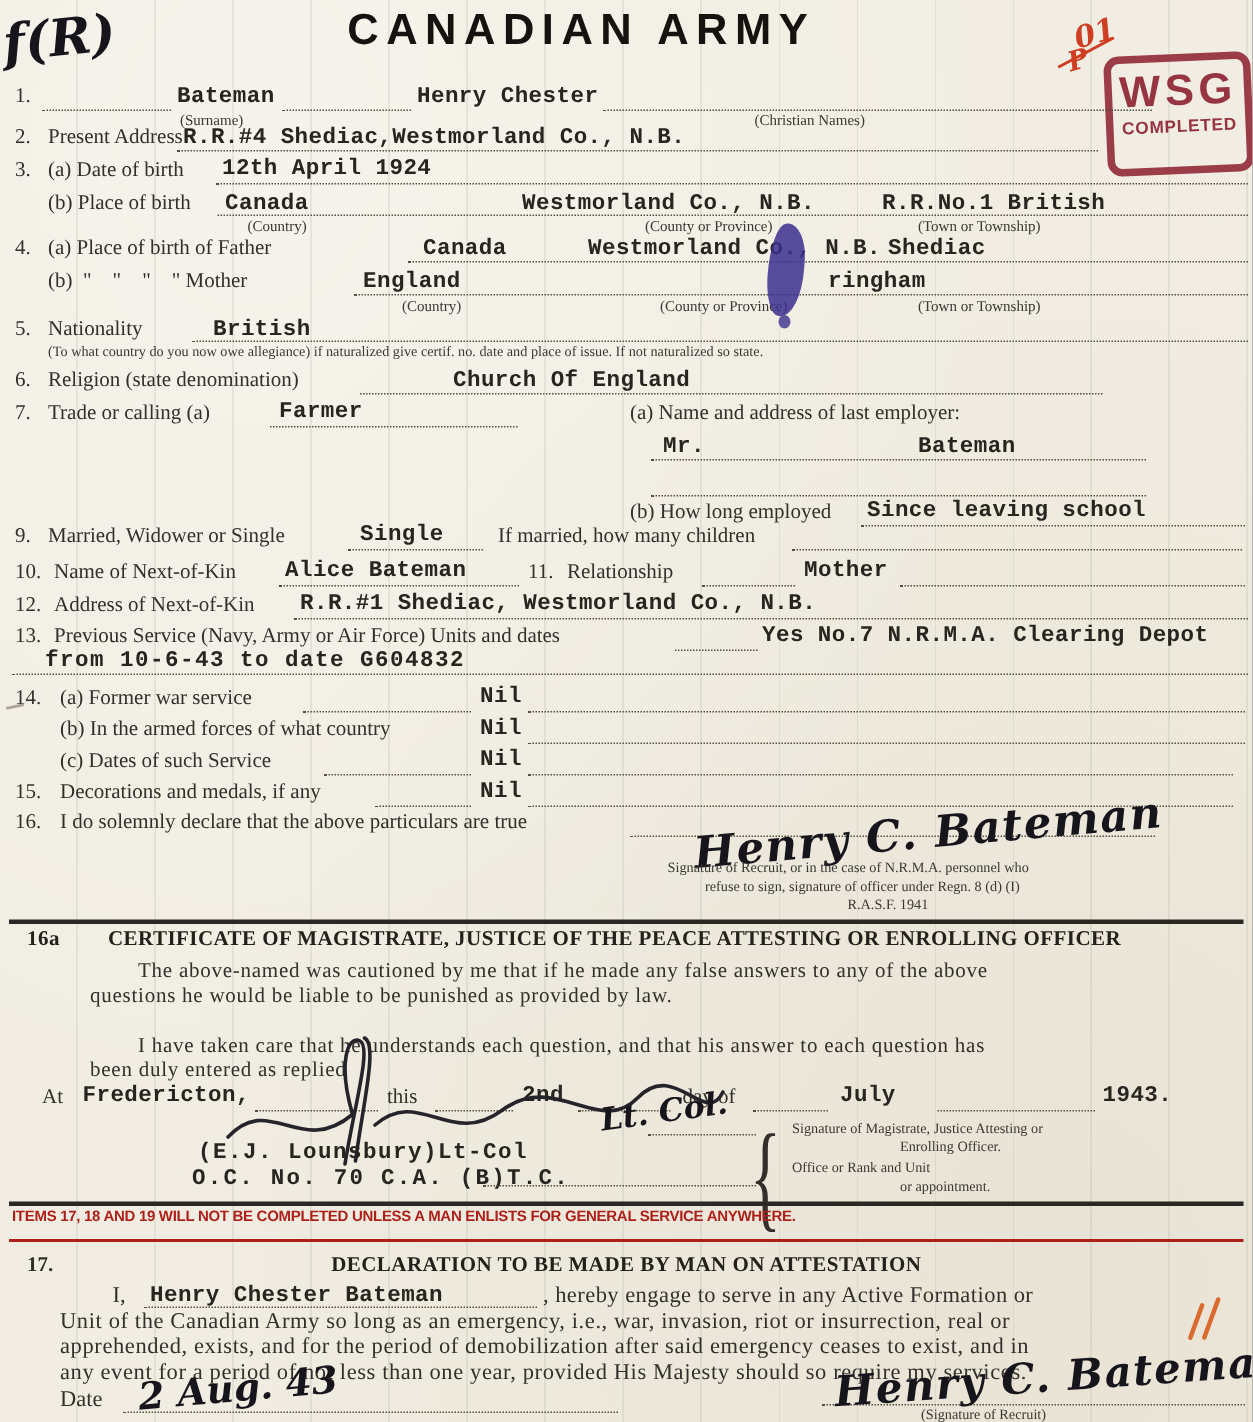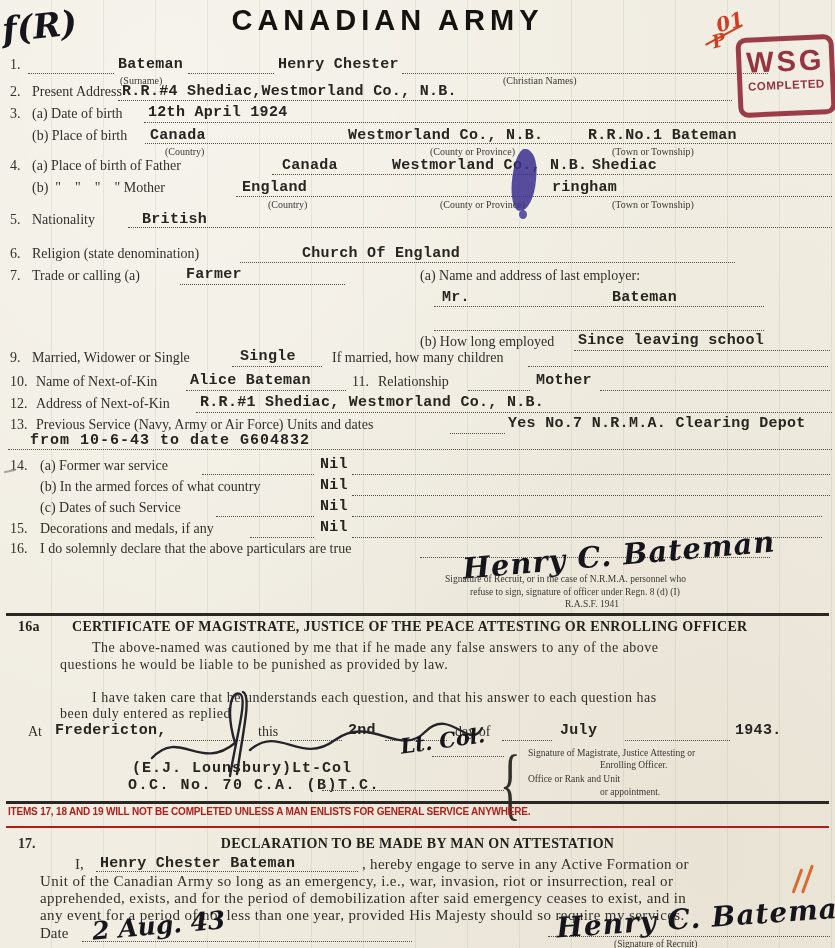--- a/index.html
+++ b/index.html
@@ -68,21 +68,21 @@
   <div class="d" style="left:118px;top:100px;width:614px"></div>
 
   <span class="p" style="left:10px;top:106px">3.</span>
   <span class="p" style="left:32px;top:106px">(a) Date of birth</span>
   <span class="t" style="left:148px;top:104px">12th April 1924</span>
   <div class="d" style="left:144px;top:122px;width:688px"></div>
 
   <span class="p" style="left:32px;top:128px">(b) Place of birth</span>
   <span class="t" style="left:150px;top:127px">Canada</span>
   <span class="t" style="left:348px;top:127px">Westmorland Co., N.B.</span>
-  <span class="t" style="left:588px;top:127px">R.R.No.1 Bateman</span>
+  <span class="t" style="left:588px;top:127px">R.R.No.1 British</span>
   <div class="d" style="left:145px;top:143px;width:687px"></div>
   <span class="sub" style="left:165px;top:146px">(Country)</span>
   <span class="sub" style="left:430px;top:146px">(County or Province)</span>
   <span class="sub" style="left:612px;top:146px">(Town or Township)</span>
 
   <span class="p" style="left:10px;top:158px">4.</span>
   <span class="p" style="left:32px;top:158px">(a) Place of birth of Father</span>
   <span class="t" style="left:282px;top:157px">Canada</span>
   <span class="t" style="left:392px;top:157px">Westmorland Co., N.B.</span>
   <span class="t" style="left:592px;top:157px">Shediac</span>
@@ -95,20 +95,21 @@
   <span class="sub" style="left:268px;top:199px">(Country)</span>
   <span class="sub" style="left:440px;top:199px">(County or Province)</span>
   <span class="sub" style="left:612px;top:199px">(Town or Township)</span>
   <div class="blot"></div>
   <div class="blot2"></div>
 
   <span class="p" style="left:10px;top:212px">5.</span>
   <span class="p" style="left:32px;top:212px">Nationality</span>
   <span class="t" style="left:142px;top:211px">British</span>
   <div class="d" style="left:128px;top:227px;width:704px"></div>
+  <span class="fine" style="left:32px;top:230px">(To what country do you now owe allegiance) if naturalized give certif. no. date and place of issue.  If not naturalized so state.</span>
 
   <span class="p" style="left:10px;top:246px">6.</span>
   <span class="p" style="left:32px;top:246px">Religion (state denomination)</span>
   <span class="t" style="left:302px;top:245px">Church Of England</span>
   <div class="d" style="left:240px;top:262px;width:495px"></div>
 
   <span class="p" style="left:10px;top:268px">7.</span>
   <span class="p" style="left:32px;top:268px">Trade or calling (a)</span>
   <span class="t" style="left:186px;top:266px">Farmer</span>
   <div class="d" style="left:180px;top:284px;width:165px"></div>

